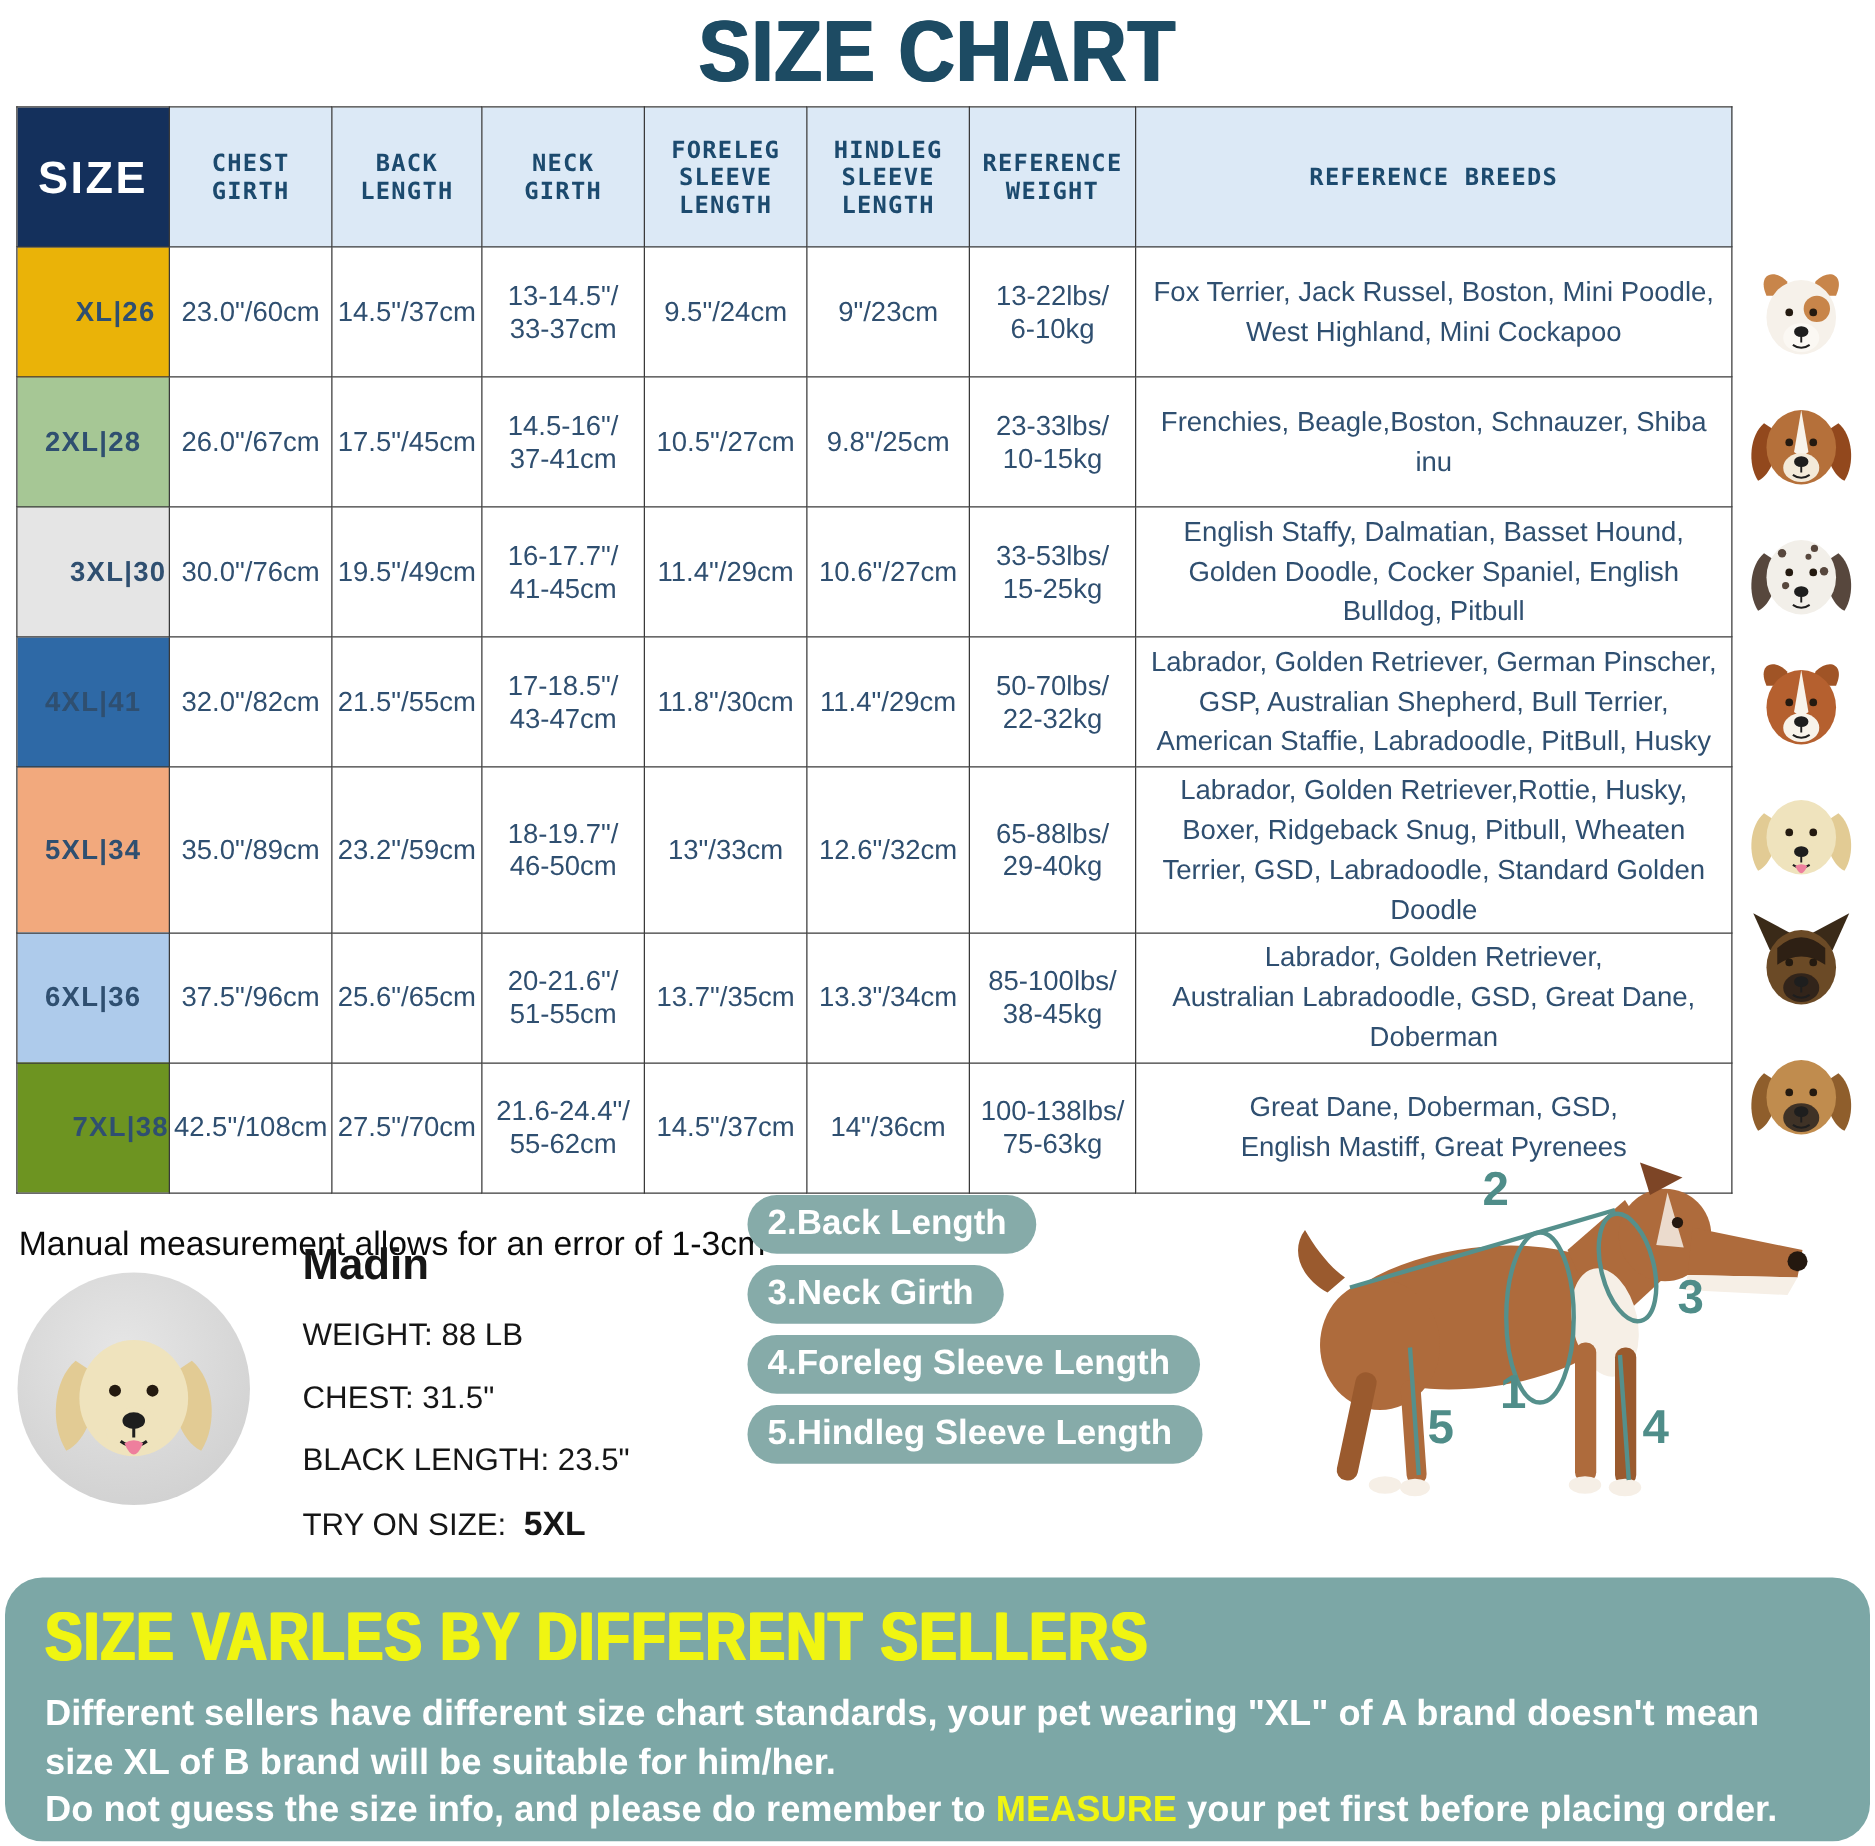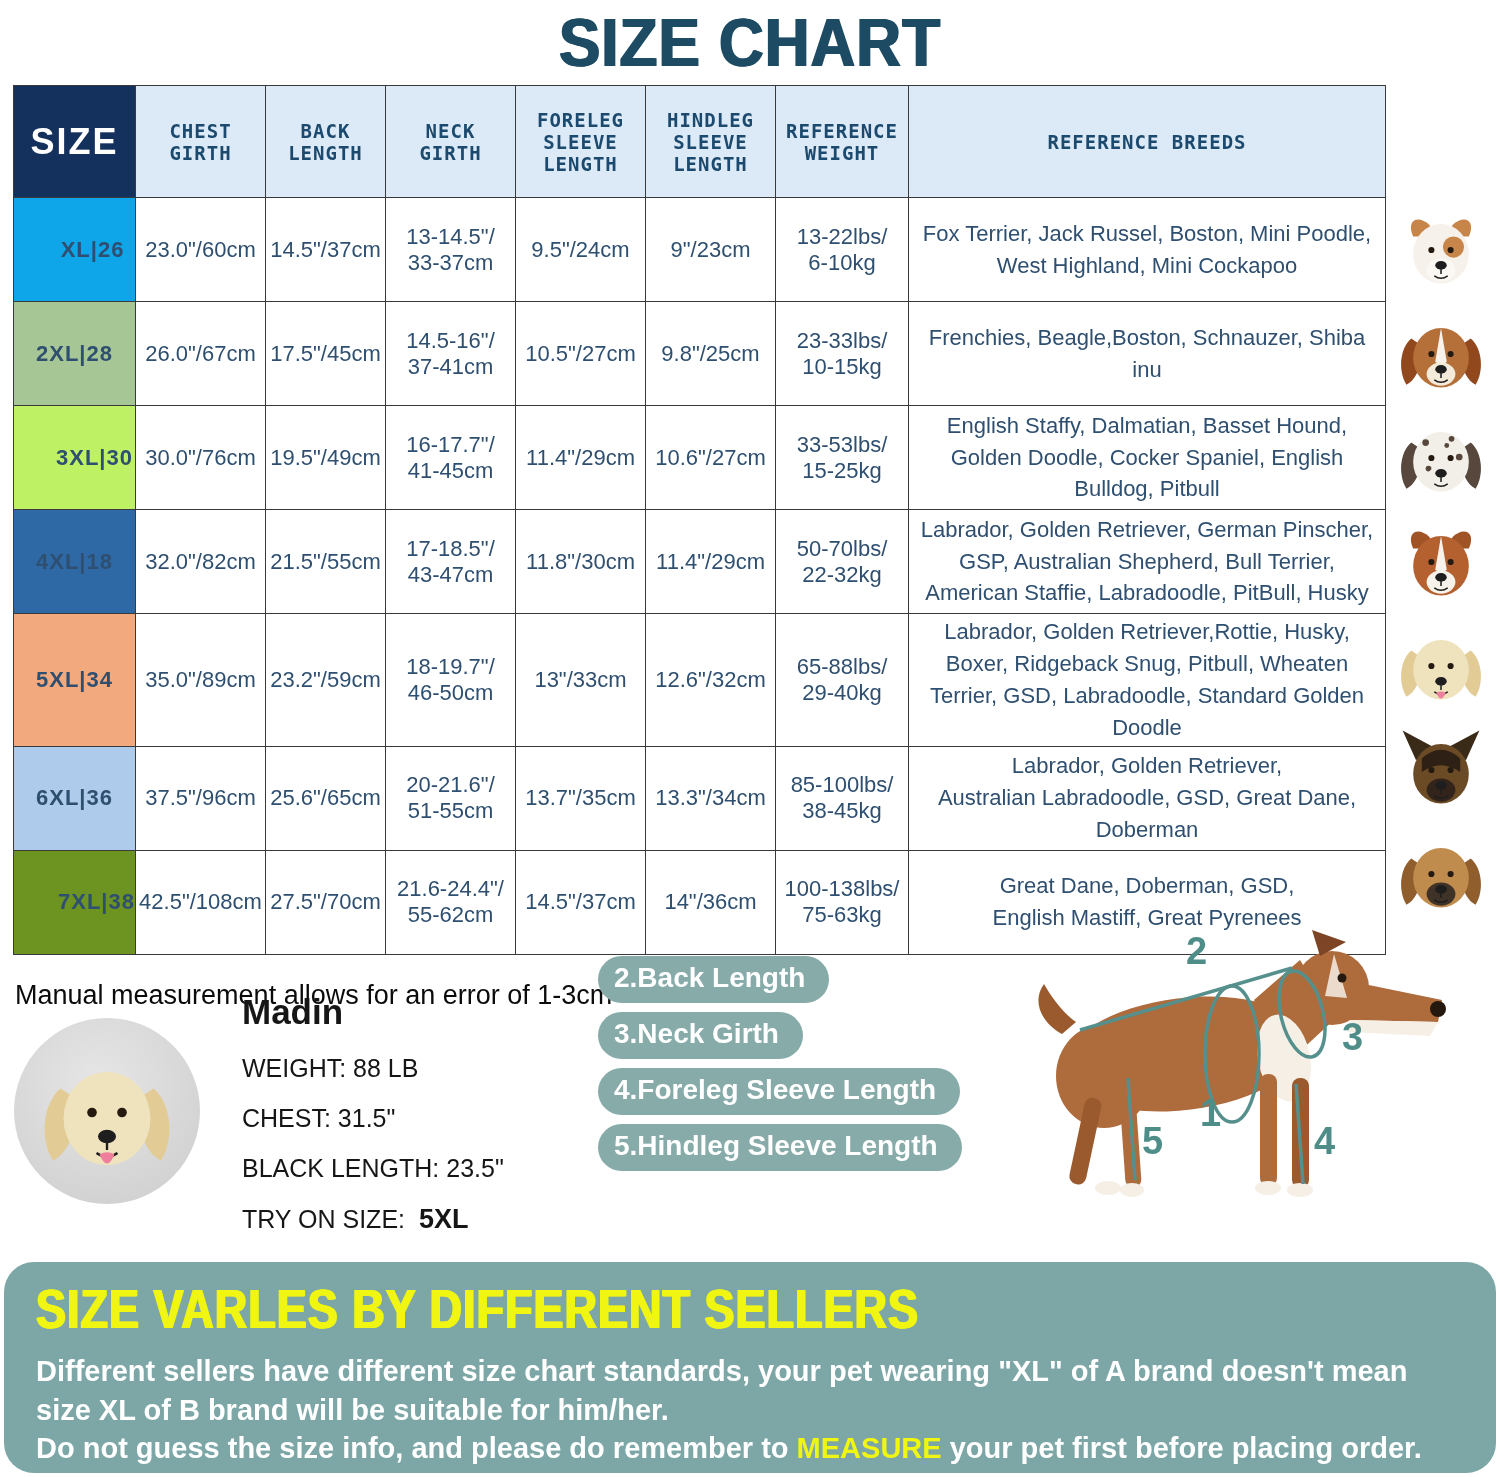--- a/index.html
+++ b/index.html
@@ -94,21 +94,21 @@
           <th>HINDLEG
 SLEEVE
 LENGTH</th>
           <th>REFERENCE
 WEIGHT</th>
           <th>REFERENCE  BREEDS</th>
         </tr>
       </thead>
     <tbody id="t-body">
         <tr>
-          <td class="size-cell" style="background: #0ea5e9; padding-left: 36px;">XL|26</td>
+          <td class="size-cell" style="background: #eab308; padding-left: 36px;">XL|26</td>
           <td>23.0"/60cm</td>
           <td>14.5"/37cm</td>
           <td>13-14.5"/
 33-37cm</td>
           <td>9.5"/24cm</td>
           <td>9"/23cm</td>
           <td>13-22lbs/
 6-10kg</td>
           <td class="breeds-cell">Fox Terrier, Jack Russel, Boston, Mini Poodle, West Highland, Mini Cockapoo</td>
         </tr>
@@ -118,33 +118,33 @@
           <td>17.5"/45cm</td>
           <td>14.5-16"/
 37-41cm</td>
           <td>10.5"/27cm</td>
           <td>9.8"/25cm</td>
           <td>23-33lbs/
 10-15kg</td>
           <td class="breeds-cell">Frenchies, Beagle,Boston, Schnauzer, Shiba inu</td>
         </tr>
         <tr>
-          <td class="size-cell" style="background: #bef264; padding-left: 40px;">3XL|30</td>
+          <td class="size-cell" style="background: #e5e5e5; padding-left: 40px;">3XL|30</td>
           <td>30.0"/76cm</td>
           <td>19.5"/49cm</td>
           <td>16-17.7"/
 41-45cm</td>
           <td>11.4"/29cm</td>
           <td>10.6"/27cm</td>
           <td>33-53lbs/
 15-25kg</td>
           <td class="breeds-cell">English Staffy, Dalmatian, Basset Hound, Golden Doodle, Cocker Spaniel, English Bulldog, Pitbull</td>
         </tr>
         <tr>
-          <td class="size-cell" style="background: rgb(46, 105, 166);">4XL|18</td>
+          <td class="size-cell" style="background: rgb(46, 105, 166);">4XL|41</td>
           <td>32.0"/82cm</td>
           <td>21.5"/55cm</td>
           <td>17-18.5"/
 43-47cm</td>
           <td>11.8"/30cm</td>
           <td>11.4"/29cm</td>
           <td>50-70lbs/
 22-32kg</td>
           <td class="breeds-cell">Labrador, Golden Retriever, German Pinscher, GSP, Australian Shepherd, Bull Terrier, American Staffie, Labradoodle, PitBull, Husky</td>
         </tr>

